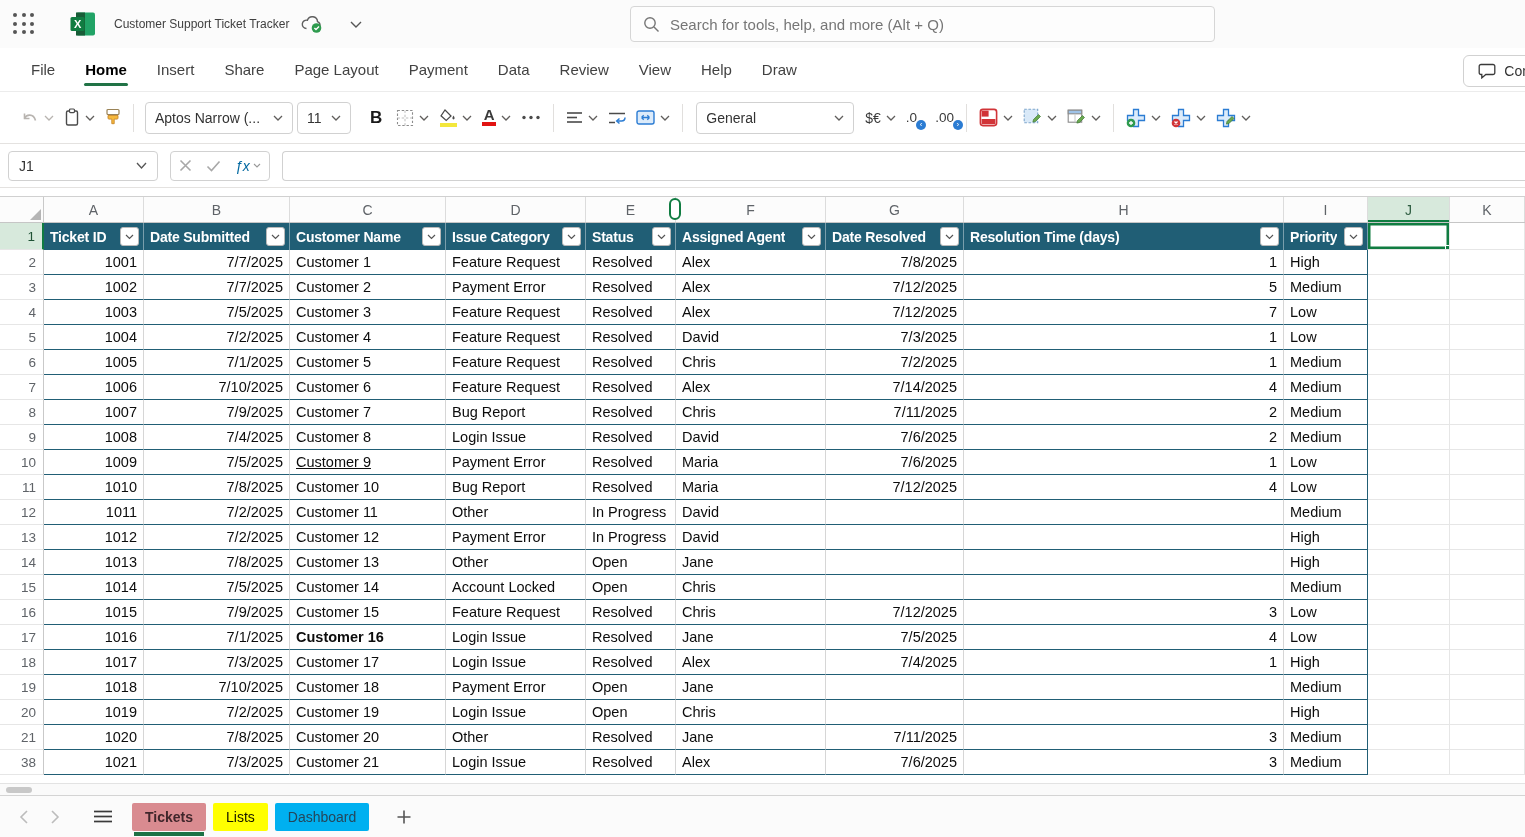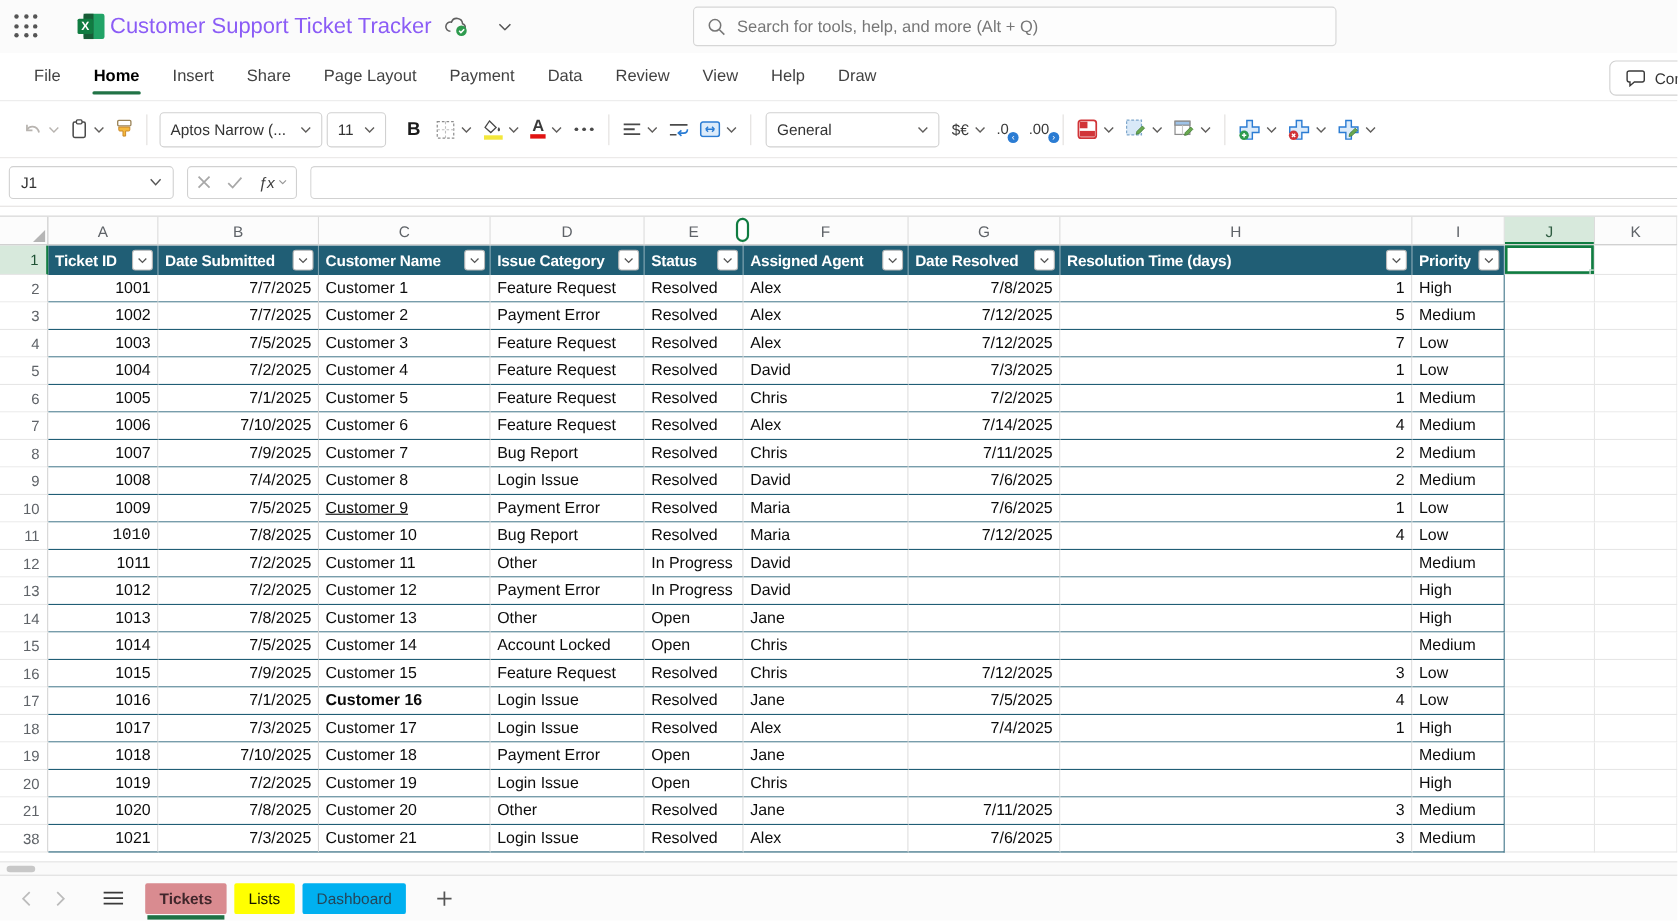--- a/index.html
+++ b/index.html
@@ -5,21 +5,21 @@
   * { box-sizing: border-box; margin: 0; padding: 0; }
   html,body { width:1525px; height:837px; overflow:hidden; background:#fff;
     font-family:"Liberation Sans","DejaVu Sans",sans-serif; }
   body { display:flex; flex-direction:column; }
 
   
   .topbar { height:48px; display:flex; align-items:center; background:#fbfbfb; position:relative; flex:0 0 auto; }
   .waffle { width:22px; height:22px; margin-left:13px; display:grid; grid-template-columns:repeat(3,1fr); gap:3.5px; cursor:pointer; }
   .waffle span { width:4px; height:4px; border-radius:50%; background:#555; }
   .app-icon { margin-left:34px; display:flex; align-items:center; }
-  .doc-title { margin-left:4px; font-size:20px; color:#8b5cf6; }
+  .doc-title { margin-left:18px; font-size:12px; color:#404040; }
   .saved-icon { margin-left:10px; display:flex; align-items:center; }
   .title-chev { margin-left:26px; display:flex; align-items:center; cursor:pointer; }
   .searchbox { position:absolute; left:630px; top:6px; width:585px; height:36px; background:#fdfdfd;
     border:1px solid #d6d6d6; border-radius:4px; display:flex; align-items:center; padding:0 12px; }
   .searchbox svg { margin-right:10px; flex:0 0 auto; }
   .searchbox input { border:none; outline:none; background:transparent; font-size:15px; color:#444; width:100%; }
   .searchbox input::placeholder { color:#767676; }
 
   
   .menubar { height:44px; display:flex; align-items:center; padding-left:16px; position:relative;
@@ -49,21 +49,21 @@
     color:#fff; font-size:8px; line-height:10px; text-align:center; }
   .dec-badge.l { right:-9px; }
   .dec-badge.r { right:-9px; }
   .currency-label { font-size:14px; color:#3a3a3a; }
 
   
   .formulabar { height:44px; display:flex; align-items:center; padding:0 0 0 8px; border-bottom:1px solid #e4e2e0; flex:0 0 auto; background:#fff; gap:12px; }
   .namebox { width:150px; height:30px; border:1px solid #d1d1d1; border-radius:4px; display:flex; align-items:center;
     justify-content:space-between; padding:0 10px; font-size:14px; color:#333; cursor:pointer; background:#fff; }
   .fx-group { height:30px; border:1px solid #d1d1d1; border-radius:4px; display:flex; align-items:center; padding:0 8px; gap:14px; background:#fff; }
-  .fx-label { font-size:14px; color:#404040; font-style:italic; display:flex; align-items:center; gap:3px; cursor:pointer; }
+  .fx-label { font-size:14px; color:#0369a1; font-style:italic; display:flex; align-items:center; gap:3px; cursor:pointer; }
   .formula-input { flex:1; height:30px; border:1px solid #d1d1d1; border-radius:4px 0 0 4px; border-right:none;
     font-size:14px; padding:0 8px; outline:none; }
 
   
   .grid-wrap { flex:1 1 auto; margin-top:8px; border-top:1px solid #d0d0d0; overflow:hidden; position:relative; background:#fff; }
   .col-strip { display:flex; height:26px; border-bottom:1px solid #c6c6c6; position:relative; background:#fcfcfc; }
   .corner { width:44px; flex:0 0 auto; border-right:1px solid #c9c9c9; position:relative; cursor:pointer; }
   .corner .tri { position:absolute; right:2px; bottom:2px; width:0; height:0;
     border-left:11px solid transparent; border-bottom:11px solid #b5b5b5; }
   .col-h { flex:0 0 auto; display:flex; align-items:center; justify-content:center; font-size:14px; color:#5f6368;
@@ -599,21 +599,21 @@
         <div class="cell tbl al-left" style="width: 90px;">Resolved</div>
         <div class="cell tbl al-left" style="width: 150px;">Maria</div>
         <div class="cell tbl al-right" style="width: 138px;">7/6/2025</div>
         <div class="cell tbl al-right" style="width: 320px;">1</div>
         <div class="cell tbl al-left lastcol" style="width: 84px;">Low</div>
         <div class="cell extra" style="width: 82px;"></div>
         <div class="cell extra" style="width: 75px;"></div>
       </div>
       <div class="row">
         <div class="row-num">11</div>
-        <div class="cell tbl al-right" style="width: 100px; font-family: Liberation Mono, monospace;">1010</div>
+        <div class="cell tbl al-right" style="width: 100px;">1010</div>
         <div class="cell tbl al-right" style="width: 146px;">7/8/2025</div>
         <div class="cell tbl al-left" style="width: 156px;">Customer 10</div>
         <div class="cell tbl al-left" style="width: 140px;">Bug Report</div>
         <div class="cell tbl al-left" style="width: 90px;">Resolved</div>
         <div class="cell tbl al-left" style="width: 150px;">Maria</div>
         <div class="cell tbl al-right" style="width: 138px;">7/12/2025</div>
         <div class="cell tbl al-right" style="width: 320px;">4</div>
         <div class="cell tbl al-left lastcol" style="width: 84px;">Low</div>
         <div class="cell extra" style="width: 82px;"></div>
         <div class="cell extra" style="width: 75px;"></div>

